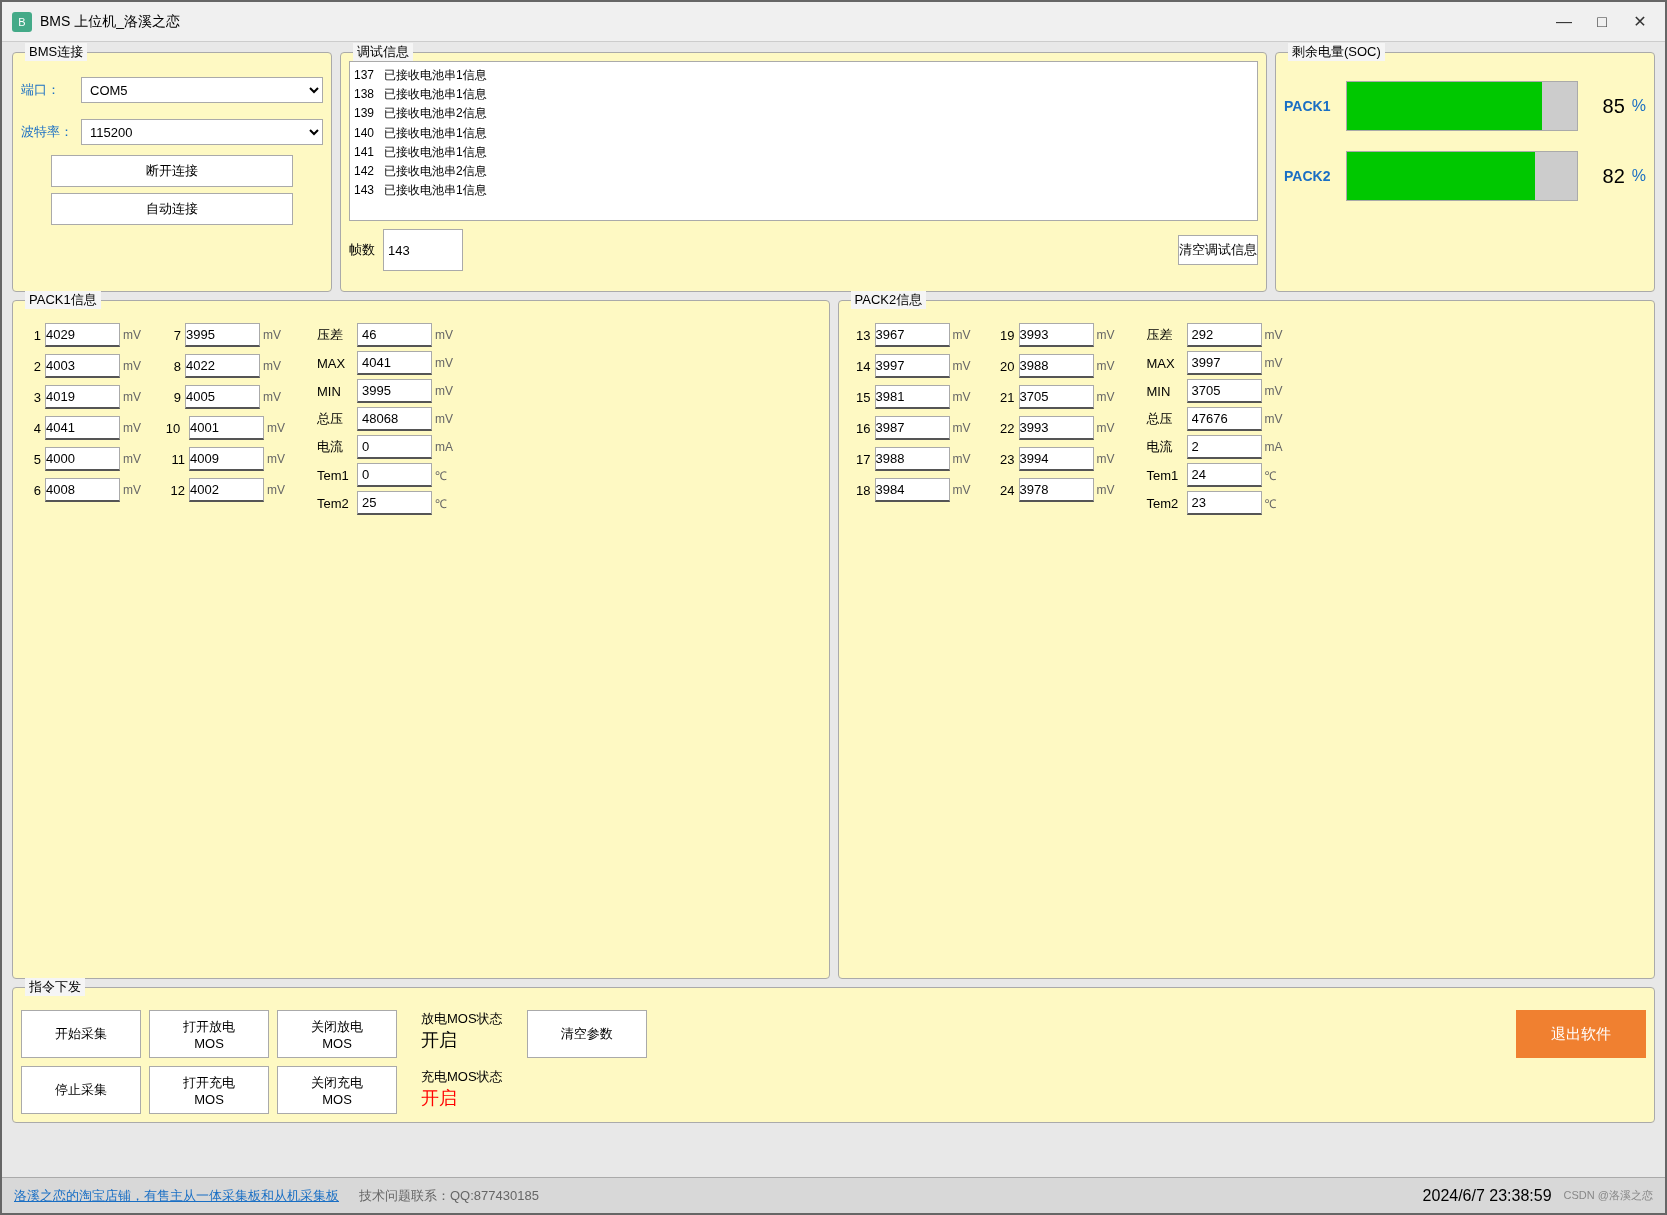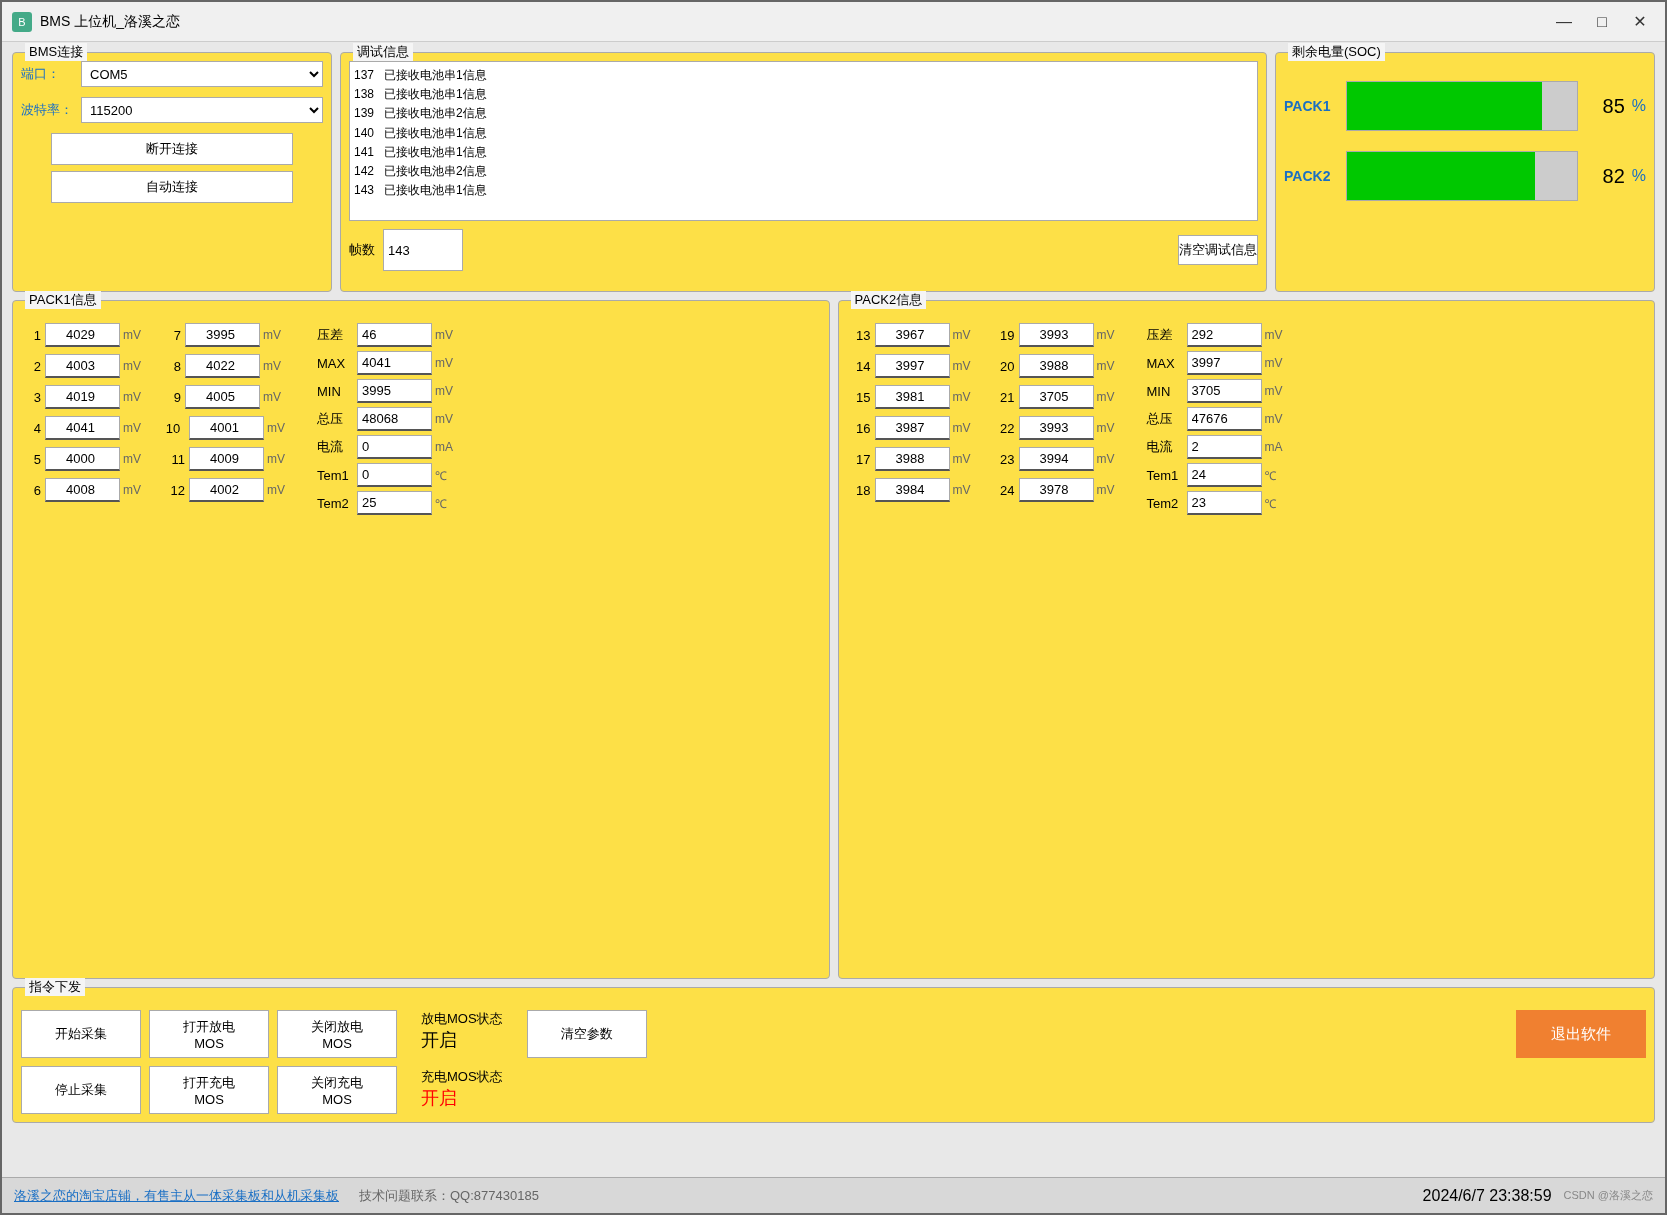--- a/index.html
+++ b/index.html
@@ -69,21 +69,21 @@
       display: flex;
       flex-direction: column;
       gap: 8px;
     }
     .top-row {
       display: flex;
       gap: 8px;
       height: 240px;
     }
     .panel {
-      background: #fde047;
+      background: #fef9c3;
       border: 1px solid #aaa;
       border-radius: 4px;
       padding: 8px;
       position: relative;
     }
     .panel-title {
       position: absolute;
       top: -10px;
       left: 12px;
       background: #f5f5f5;
@@ -99,20 +99,21 @@
       flex: 1;
     }
     .soc-panel {
       width: 380px;
       flex-shrink: 0;
     }
     .form-row {
       display: flex;
       align-items: center;
       margin-bottom: 10px;
+      margin-top: 16px;
     }
     .form-label {
       color: #1a6fc4;
       width: 60px;
       font-size: 13px;
     }
     .form-select {
       flex: 1;
       height: 26px;
       border: 1px solid #aaa;
@@ -225,21 +226,21 @@
       text-align: right;
       margin-right: 4px;
     }
     .cell-input {
       width: 75px;
       height: 24px;
       border: 1px solid #aaa;
       border-bottom: 2px solid #555;
       background: white;
       font-size: 13px;
-      padding: 0 20px;
+      padding: 0 0;
       text-align: left;
     }
     .cell-unit {
       margin-left: 3px;
       font-size: 12px;
       color: #666;
     }
     .stats-col {
       display: flex;
       flex-direction: column;

